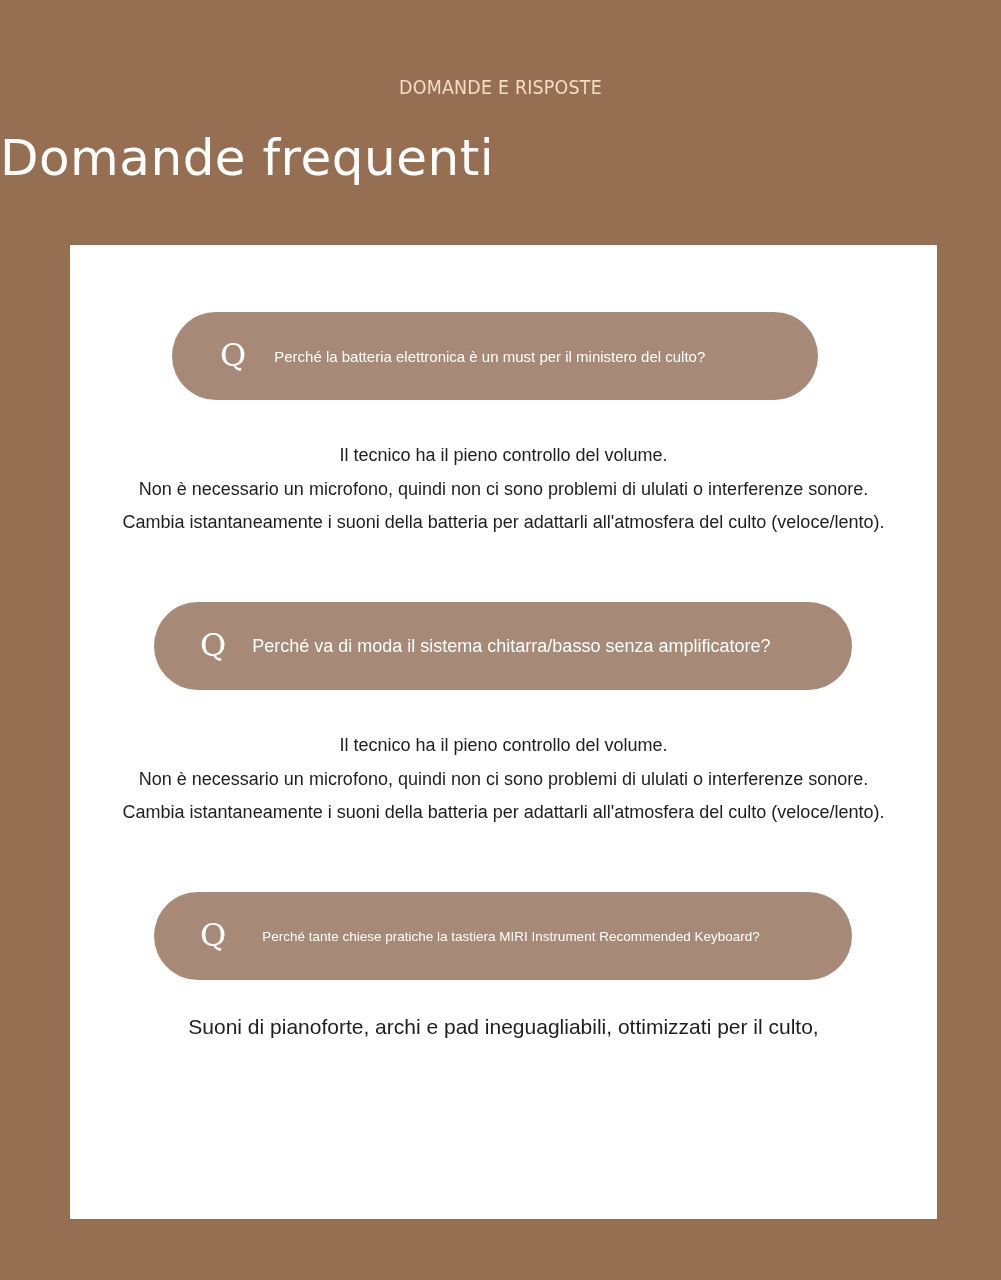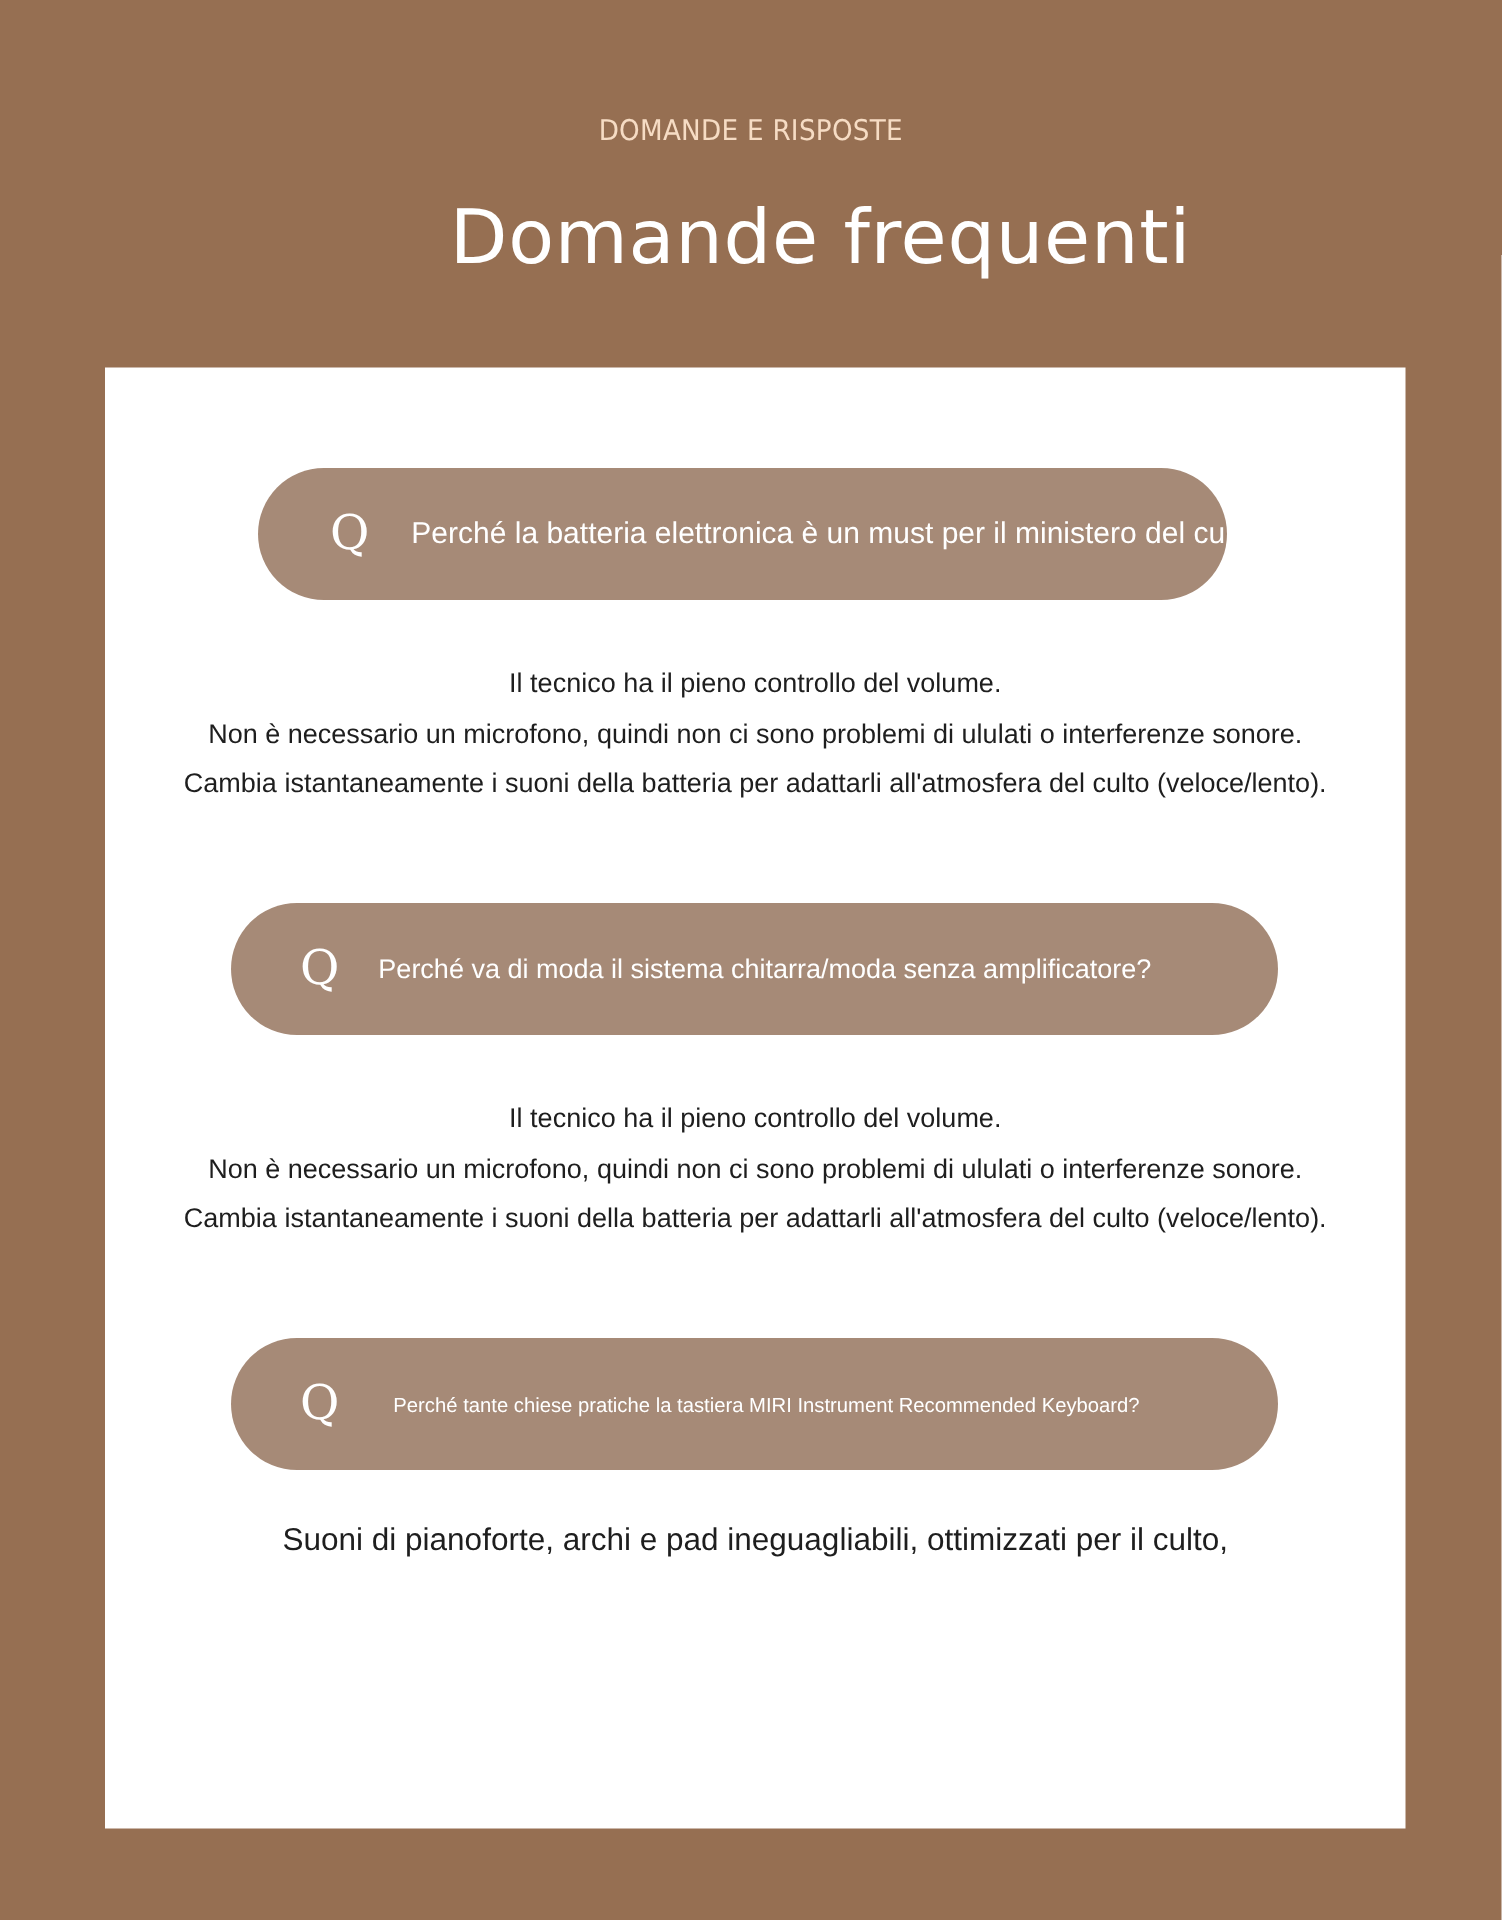--- a/index.html
+++ b/index.html
@@ -25,21 +25,21 @@
       font-size: 19px;
       letter-spacing: 0.2px;
       font-weight: 400;
       transform: scaleX(0.92);
     }
     .page-title {
       position: absolute;
       top: 128px;
       left: 0;
       width: 794px;
-      text-align: right;
+      text-align: left;
       color: #ffffff;
       font-family: "DejaVu Sans", sans-serif;
       font-size: 50px;
       font-weight: 400;
       letter-spacing: 0.5px;
       margin: 0;
       line-height: 60px;
     }
     .card {
       position: absolute;
@@ -76,21 +76,21 @@
       width: 867px;
       text-align: center;
       color: #1e1e1e;
       font-family: "Liberation Sans", sans-serif;
     }
     .answer p {
       margin: 0;
     }
     
     #q1 { left: 102px; top: 67px; width: 646px; padding-left: 48px; }
-    #q1 .q-text { font-size: 20px; margin-left: 28px; }
+    #q1 .q-text { font-size: 15px; margin-left: 28px; }
     
     #q2 { left: 84px; top: 357px; width: 698px; padding-left: 46px; }
     #q2 .q-text { font-size: 18px; margin-left: 26px; }
     
     #q3 { left: 84px; top: 647px; width: 698px; padding-left: 46px; }
     #q3 .q-text { font-size: 13.5px; margin-left: 36px; }
 
     #a1 { top: 194px; font-size: 18px; line-height: 33.5px; }
     #a2 { top: 484px; font-size: 18px; line-height: 33.5px; }
     #a3 { top: 762px; font-size: 21px; line-height: 39.5px; text-align: center; }
@@ -108,21 +108,21 @@
     <span class="q-text">Perché la batteria elettronica è un must per il ministero del culto?</span>
   </div>
   <div id="a1" class="answer">
     <p>Il tecnico ha il pieno controllo del volume.</p>
     <p>Non è necessario un microfono, quindi non ci sono problemi di ululati o interferenze sonore.</p>
     <p>Cambia istantaneamente i suoni della batteria per adattarli all'atmosfera del culto (veloce/lento).</p>
   </div>
 
   <div id="q2" class="faq-q">
     <span class="q-mark">Q</span>
-    <span class="q-text">Perché va di moda il sistema chitarra/moda senza amplificatore?</span>
+    <span class="q-text">Perché va di moda il sistema chitarra/basso senza amplificatore?</span>
   </div>
   <div id="a2" class="answer">
     <p>Il tecnico ha il pieno controllo del volume.</p>
     <p>Non è necessario un microfono, quindi non ci sono problemi di ululati o interferenze sonore.</p>
     <p>Cambia istantaneamente i suoni della batteria per adattarli all'atmosfera del culto (veloce/lento).</p>
   </div>
 
   <div id="q3" class="faq-q">
     <span class="q-mark">Q</span>
     <span class="q-text">Perché tante chiese pratiche la tastiera MIRI Instrument Recommended Keyboard?</span>

